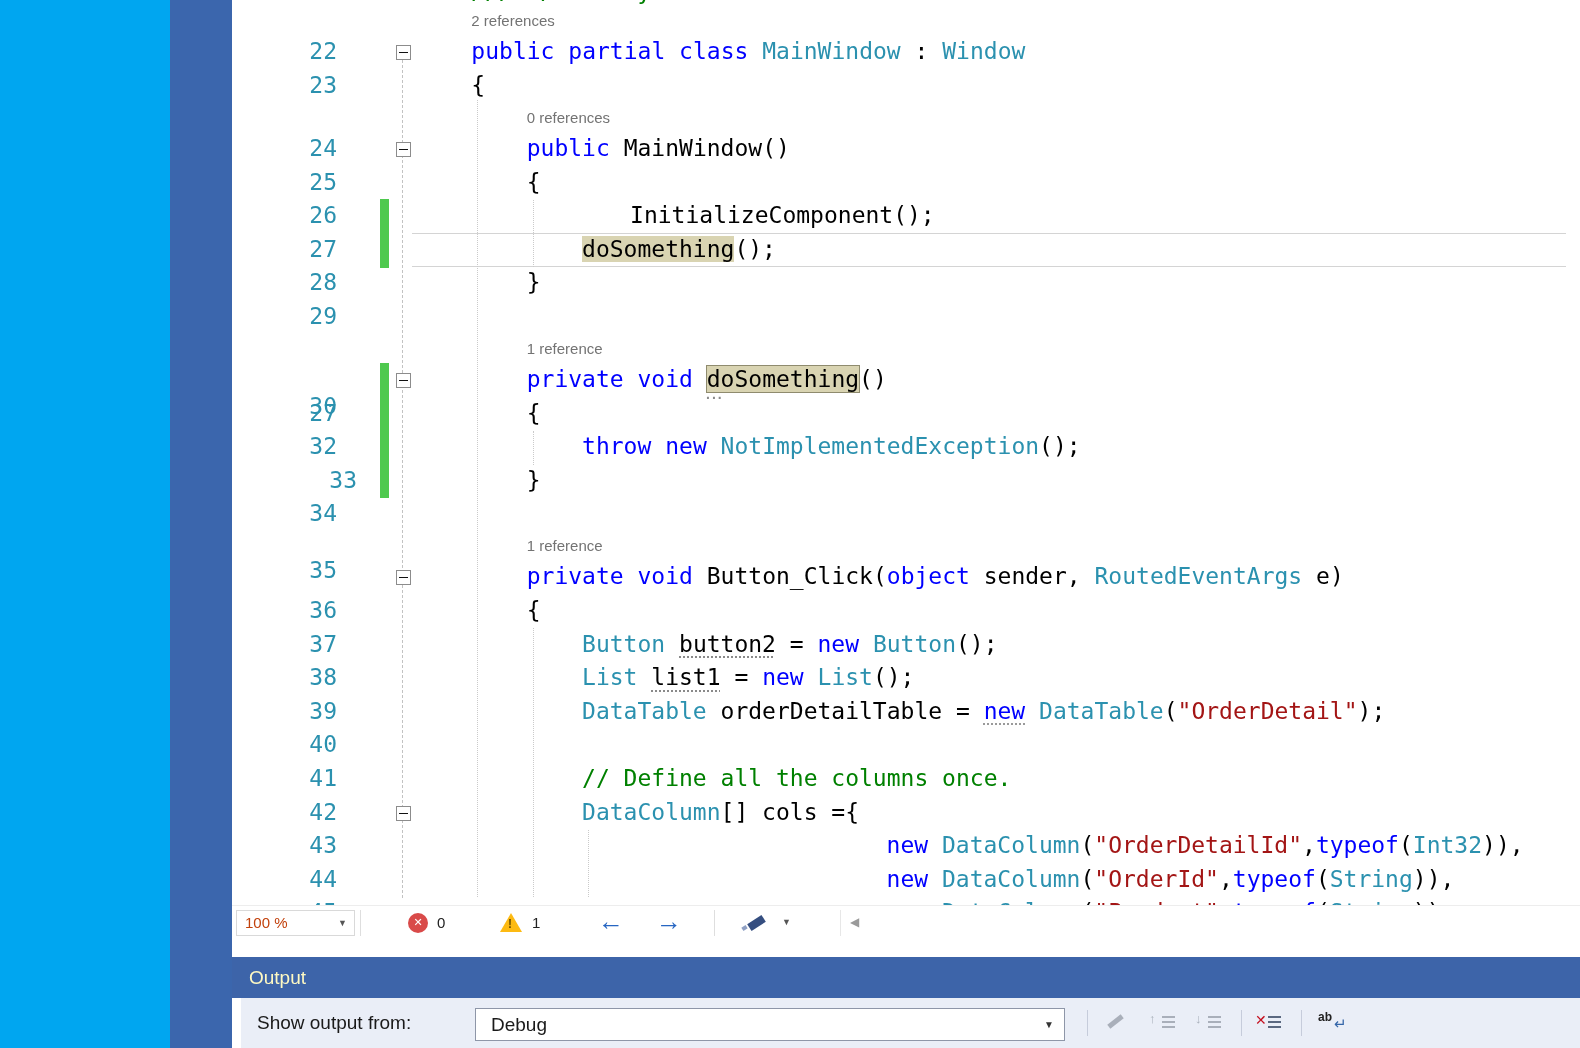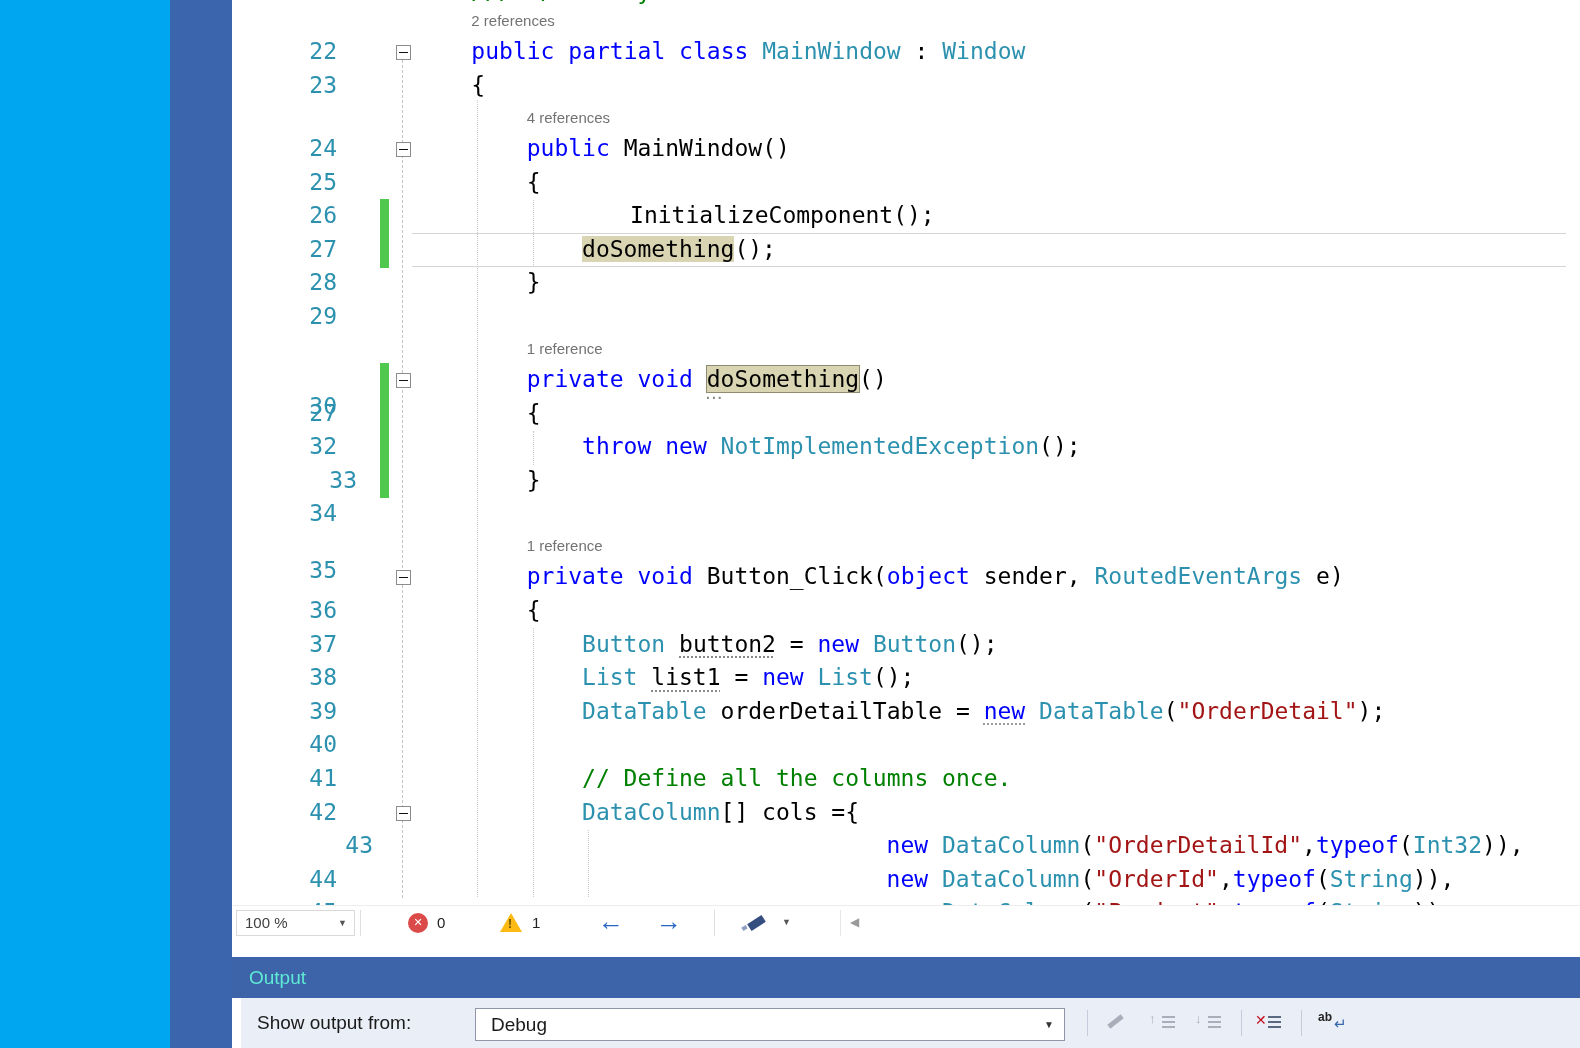--- a/index.html
+++ b/index.html
@@ -27,37 +27,37 @@
   .foldbox:after{content:"";position:absolute;left:2px;right:2px;top:6px;height:1px;background:#111;}
   .folddash{position:absolute;left:170px;top:60px;height:838px;width:0;border-left:1px dashed #C2C2C2;z-index:1;}
   .iguide{position:absolute;width:0;border-left:1px dotted #CACACA;z-index:1;}
   .chbar{position:absolute;left:148px;width:9px;background:#4EC94E;z-index:2;}
   .clbox{position:absolute;left:180px;top:233px;width:1154px;height:34px;border-top:1px solid #D4D4D4;border-bottom:1px solid #D4D4D4;box-sizing:border-box;z-index:1;}
   .dots3{position:absolute;left:474px;top:386px;font:bold 14px "Liberation Sans",sans-serif;color:#8A8A8A;letter-spacing:2px;z-index:3;}
 
   
   .statusstrip{position:absolute;left:232px;top:905px;width:1348px;height:34px;background:#fff;border-top:1px solid #EDEDED;box-sizing:border-box;}
   .zoombox{position:absolute;left:4px;top:4px;width:119px;height:26px;border:1px solid #D9D9D9;box-sizing:border-box;background:#fff;}
-  .zoombox .zv{position:absolute;left:8px;top:0;line-height:24px;font-size:15px;color:#404040;}
+  .zoombox .zv{position:absolute;left:8px;top:0;line-height:24px;font-size:15px;color:#c2410c;}
   .zoombox .car{position:absolute;right:7px;top:0;line-height:24px;font-size:9px;color:#555;}
   .vsep{position:absolute;top:4px;height:26px;width:1px;background:#DEDEDE;}
   .errc{position:absolute;left:176px;top:7px;width:20px;height:20px;border-radius:50%;background:#D94A49;color:#fff;text-align:center;font:bold 11px/20px "DejaVu Sans",sans-serif;}
   .cnt{position:absolute;top:0;height:34px;line-height:34px;font-size:15px;color:#222;}
   .warnwrap{position:absolute;left:268px;top:6px;width:24px;height:22px;}
   .warntri{position:absolute;left:0;top:1px;width:0;height:0;border-left:11px solid transparent;border-right:11px solid transparent;border-bottom:19px solid #FDBA12;}
   .warnbang{position:absolute;left:8px;top:5px;font:bold 12px "Liberation Sans",sans-serif;color:#6B4E00;z-index:2;}
   .navarrow{position:absolute;top:0;height:34px;line-height:31px;font-size:26px;color:#2766C2;}
   .hlpen{position:absolute;left:508px;top:0;width:64px;height:34px;}
   .hlpen .pen{position:absolute;left:8px;top:13px;width:17px;height:8px;background:#354E80;transform:rotate(-33deg);}
   .hlpen .pentip{position:absolute;left:2px;top:20px;width:5px;height:4px;background:#8FA0C4;transform:rotate(-33deg);}
   .hlpen .car2{position:absolute;left:42px;top:0;height:34px;line-height:32px;font-size:9px;color:#555;}
   .scrl{position:absolute;left:618px;top:0;height:34px;line-height:33px;font-size:12px;color:#9A9A9A;}
 
   
-  .outtitle{position:absolute;left:232px;top:957px;width:1348px;height:41px;background:#3D64A9;color:#5eead4;font-size:19px;line-height:41px;}
+  .outtitle{position:absolute;left:232px;top:957px;width:1348px;height:41px;background:#3D64A9;color:#fef9c3;font-size:19px;line-height:41px;}
   .outtitle span{padding-left:17px;}
   .outbar{position:absolute;left:232px;top:998px;width:1372px;height:50px;background:#EAEEF7;margin-left:9px;}
   .outlabel{position:absolute;left:16px;top:0;height:50px;line-height:50px;font-size:19px;color:#1A1A1A;}
   .combo{position:absolute;left:234px;top:10px;width:590px;height:33px;background:#fff;border:1px solid #8E96A8;box-sizing:border-box;}
   .combo .cv{position:absolute;left:15px;top:0;line-height:31px;font-size:19px;color:#1A1A1A;}
   .combo .combocar{position:absolute;right:10px;top:0;line-height:31px;font-size:10px;color:#333;}
   .tsep{position:absolute;top:12px;height:26px;width:1px;background:#C6CCDB;}
   .tico{position:absolute;top:10px;width:36px;height:28px;}
   .penbar{position:absolute;left:8px;top:11px;width:17px;height:5px;background:#A9AFBA;transform:rotate(-38deg);}
   .tico .arr{position:absolute;left:0;top:3px;font-size:13px;color:#A9AFBA;}
@@ -88,21 +88,21 @@
     <div class="iguide" style="left:356px;top:830px;height:67px;"></div>
     <div class="dots3">...</div>
     <div id="code-rows">
         <div class="codeline" style="left: 239.36px; top: -24px; height: 30px; line-height: 30px;"><span class="c">/// &lt;/summary&gt;</span></div>
         <div class="lens" style="left: 239.36px; top: 6px; height: 29.4px; line-height: 29.4px;">2 references</div>
         <div class="lnum" style="top: 35.4px; height: 33.6px; line-height: 33.6px;">22</div>
         <div class="foldbox" style="top: 45.4px;"></div>
         <div class="codeline" style="left: 239.36px; top: 35.4px; height: 33.6px; line-height: 33.6px;"><span class="k">public</span><span class="p"> </span><span class="k">partial</span><span class="p"> </span><span class="k">class</span><span class="p"> </span><span class="t">MainWindow</span><span class="p"> : </span><span class="t">Window</span></div>
         <div class="lnum" style="top: 69px; height: 33.6px; line-height: 33.6px;">23</div>
         <div class="codeline" style="left: 239.36px; top: 69px; height: 33.6px; line-height: 33.6px;"><span class="p">{</span></div>
-        <div class="lens" style="left: 294.72px; top: 102.6px; height: 29.4px; line-height: 29.4px;">4 references</div>
+        <div class="lens" style="left: 294.72px; top: 102.6px; height: 29.4px; line-height: 29.4px;">0 references</div>
         <div class="lnum" style="top: 132px; height: 33.6px; line-height: 33.6px;">24</div>
         <div class="foldbox" style="top: 142px;"></div>
         <div class="codeline" style="left: 294.72px; top: 132px; height: 33.6px; line-height: 33.6px;"><span class="k">public</span><span class="p"> MainWindow()</span></div>
         <div class="lnum" style="top: 165.6px; height: 33.6px; line-height: 33.6px;">25</div>
         <div class="codeline" style="left: 294.72px; top: 165.6px; height: 33.6px; line-height: 33.6px;"><span class="p">{</span></div>
         <div class="lnum" style="top: 199.2px; height: 33.6px; line-height: 33.6px;">26</div>
         <div class="codeline" style="left: 350.08px; top: 199.2px; height: 33.6px; line-height: 33.6px; margin-left: 48px;"><span class="p">InitializeComponent();</span></div>
         <div class="lnum" style="top: 232.8px; height: 33.6px; line-height: 33.6px;">27</div>
         <div class="codeline" style="left: 350.08px; top: 232.8px; height: 33.6px; line-height: 33.6px;"><span class="hl">doSomething</span><span class="p">();</span></div>
         <div class="lnum" style="top: 266.4px; height: 33.6px; line-height: 33.6px;">28</div>
@@ -133,21 +133,21 @@
         <div class="codeline" style="left: 350.08px; top: 661.2px; height: 33.6px; line-height: 33.6px;"><span class="t">List</span><span class="p"> </span><span class="du">list1</span><span class="p"> = </span><span class="k">new</span><span class="p"> </span><span class="t">List</span><span class="p">();</span></div>
         <div class="lnum" style="top: 694.8px; height: 33.6px; line-height: 33.6px;">39</div>
         <div class="codeline" style="left: 350.08px; top: 694.8px; height: 33.6px; line-height: 33.6px;"><span class="t">DataTable</span><span class="p"> orderDetailTable = </span><span class="kdu">new</span><span class="p"> </span><span class="t">DataTable</span><span class="p">(</span><span class="s">"OrderDetail"</span><span class="p">);</span></div>
         <div class="lnum" style="top: 728.4px; height: 33.6px; line-height: 33.6px;">40</div>
         <div class="codeline" style="left: 184px; top: 728.4px; height: 33.6px; line-height: 33.6px;"></div>
         <div class="lnum" style="top: 762px; height: 33.6px; line-height: 33.6px;">41</div>
         <div class="codeline" style="left: 350.08px; top: 762px; height: 33.6px; line-height: 33.6px;"><span class="c">// Define all the columns once.</span></div>
         <div class="lnum" style="top: 795.6px; height: 33.6px; line-height: 33.6px;">42</div>
         <div class="foldbox" style="top: 805.6px;"></div>
         <div class="codeline" style="left: 350.08px; top: 795.6px; height: 33.6px; line-height: 33.6px;"><span class="t">DataColumn</span><span class="p">[] cols ={</span></div>
-        <div class="lnum" style="top: 829.2px; height: 33.6px; line-height: 33.6px; margin-left: 36px;">43</div>
+        <div class="lnum" style="top: 829.2px; height: 33.6px; line-height: 33.6px;">43</div>
         <div class="codeline" style="left: 654.56px; top: 829.2px; height: 33.6px; line-height: 33.6px;"><span class="k">new</span><span class="p"> </span><span class="t">DataColumn</span><span class="p">(</span><span class="s">"OrderDetailId"</span><span class="p">,</span><span class="k">typeof</span><span class="p">(</span><span class="t">Int32</span><span class="p">)),</span></div>
         <div class="lnum" style="top: 862.8px; height: 33.6px; line-height: 33.6px;">44</div>
         <div class="codeline" style="left: 654.56px; top: 862.8px; height: 33.6px; line-height: 33.6px;"><span class="k">new</span><span class="p"> </span><span class="t">DataColumn</span><span class="p">(</span><span class="s">"OrderId"</span><span class="p">,</span><span class="k">typeof</span><span class="p">(</span><span class="t">String</span><span class="p">)),</span></div>
         <div class="lnum" style="top: 896.4px; height: 33.6px; line-height: 33.6px;">45</div>
         <div class="codeline" style="left: 654.56px; top: 896.4px; height: 33.6px; line-height: 33.6px;"><span class="k">new</span><span class="p"> </span><span class="t">DataColumn</span><span class="p">(</span><span class="s">"Product"</span><span class="p">,</span><span class="k">typeof</span><span class="p">(</span><span class="t">String</span><span class="p">)),</span></div>
       </div>
   </div>
 
   <div class="statusstrip">
     <div class="zoombox">

